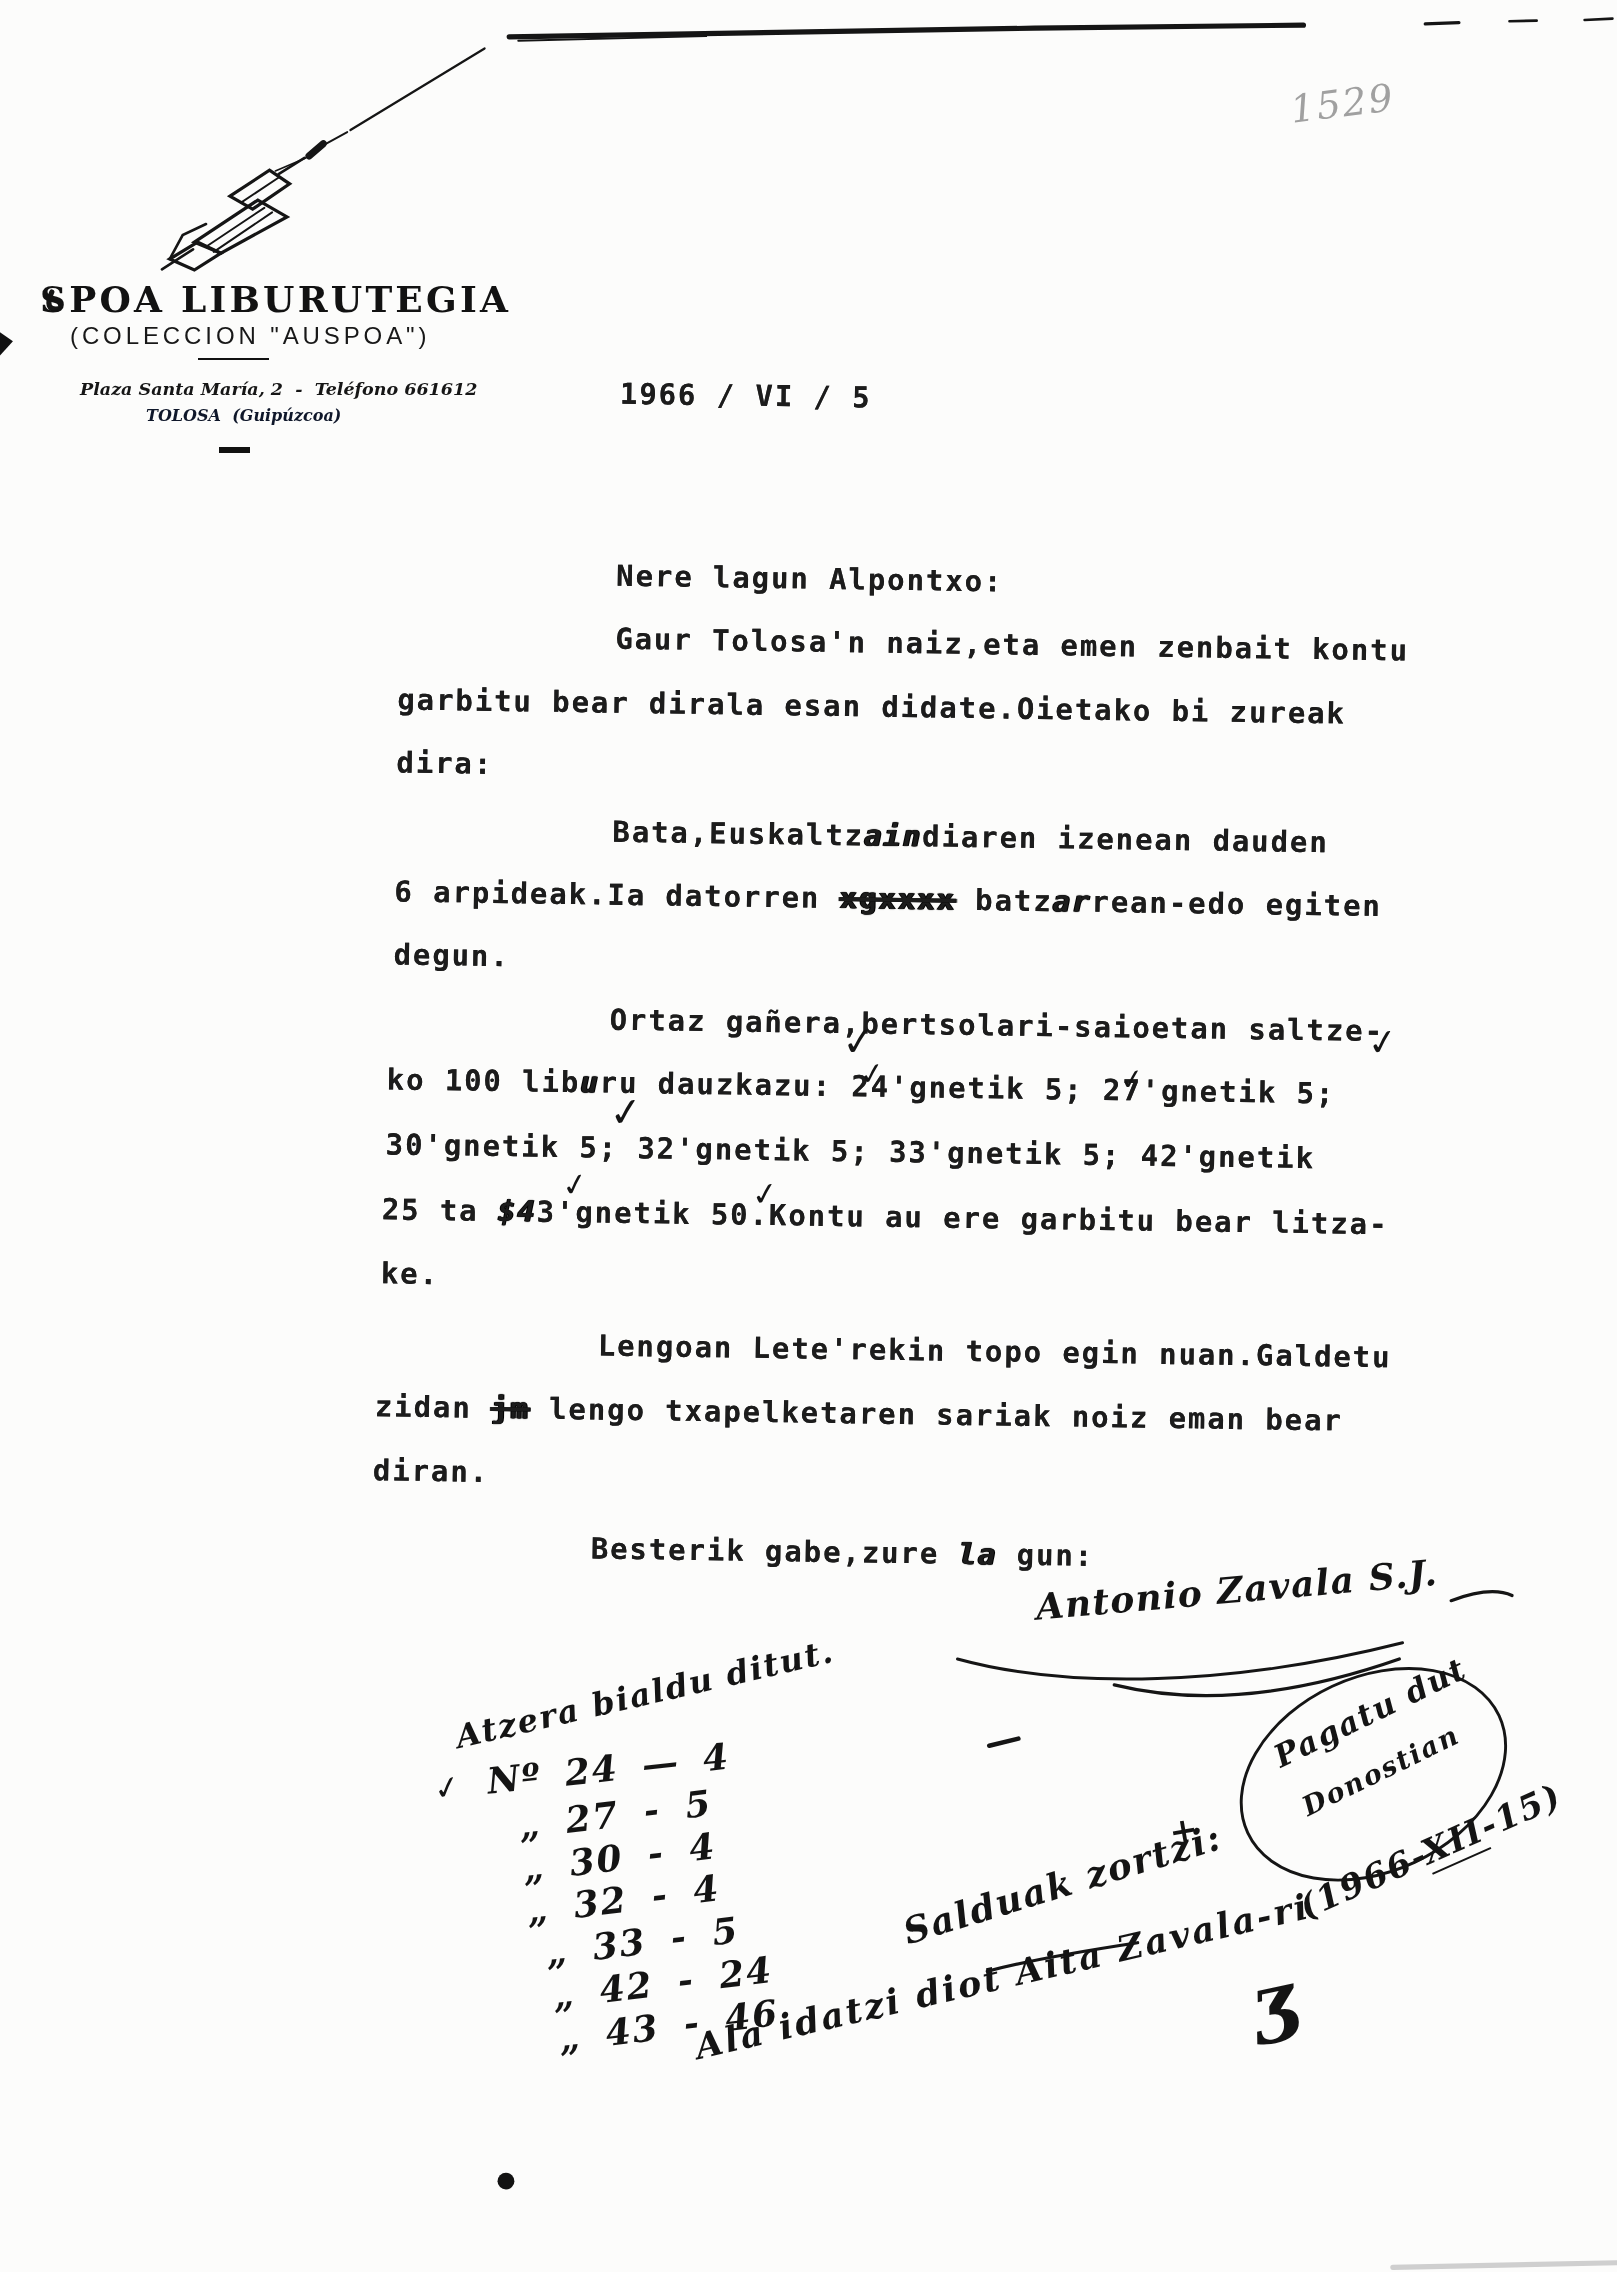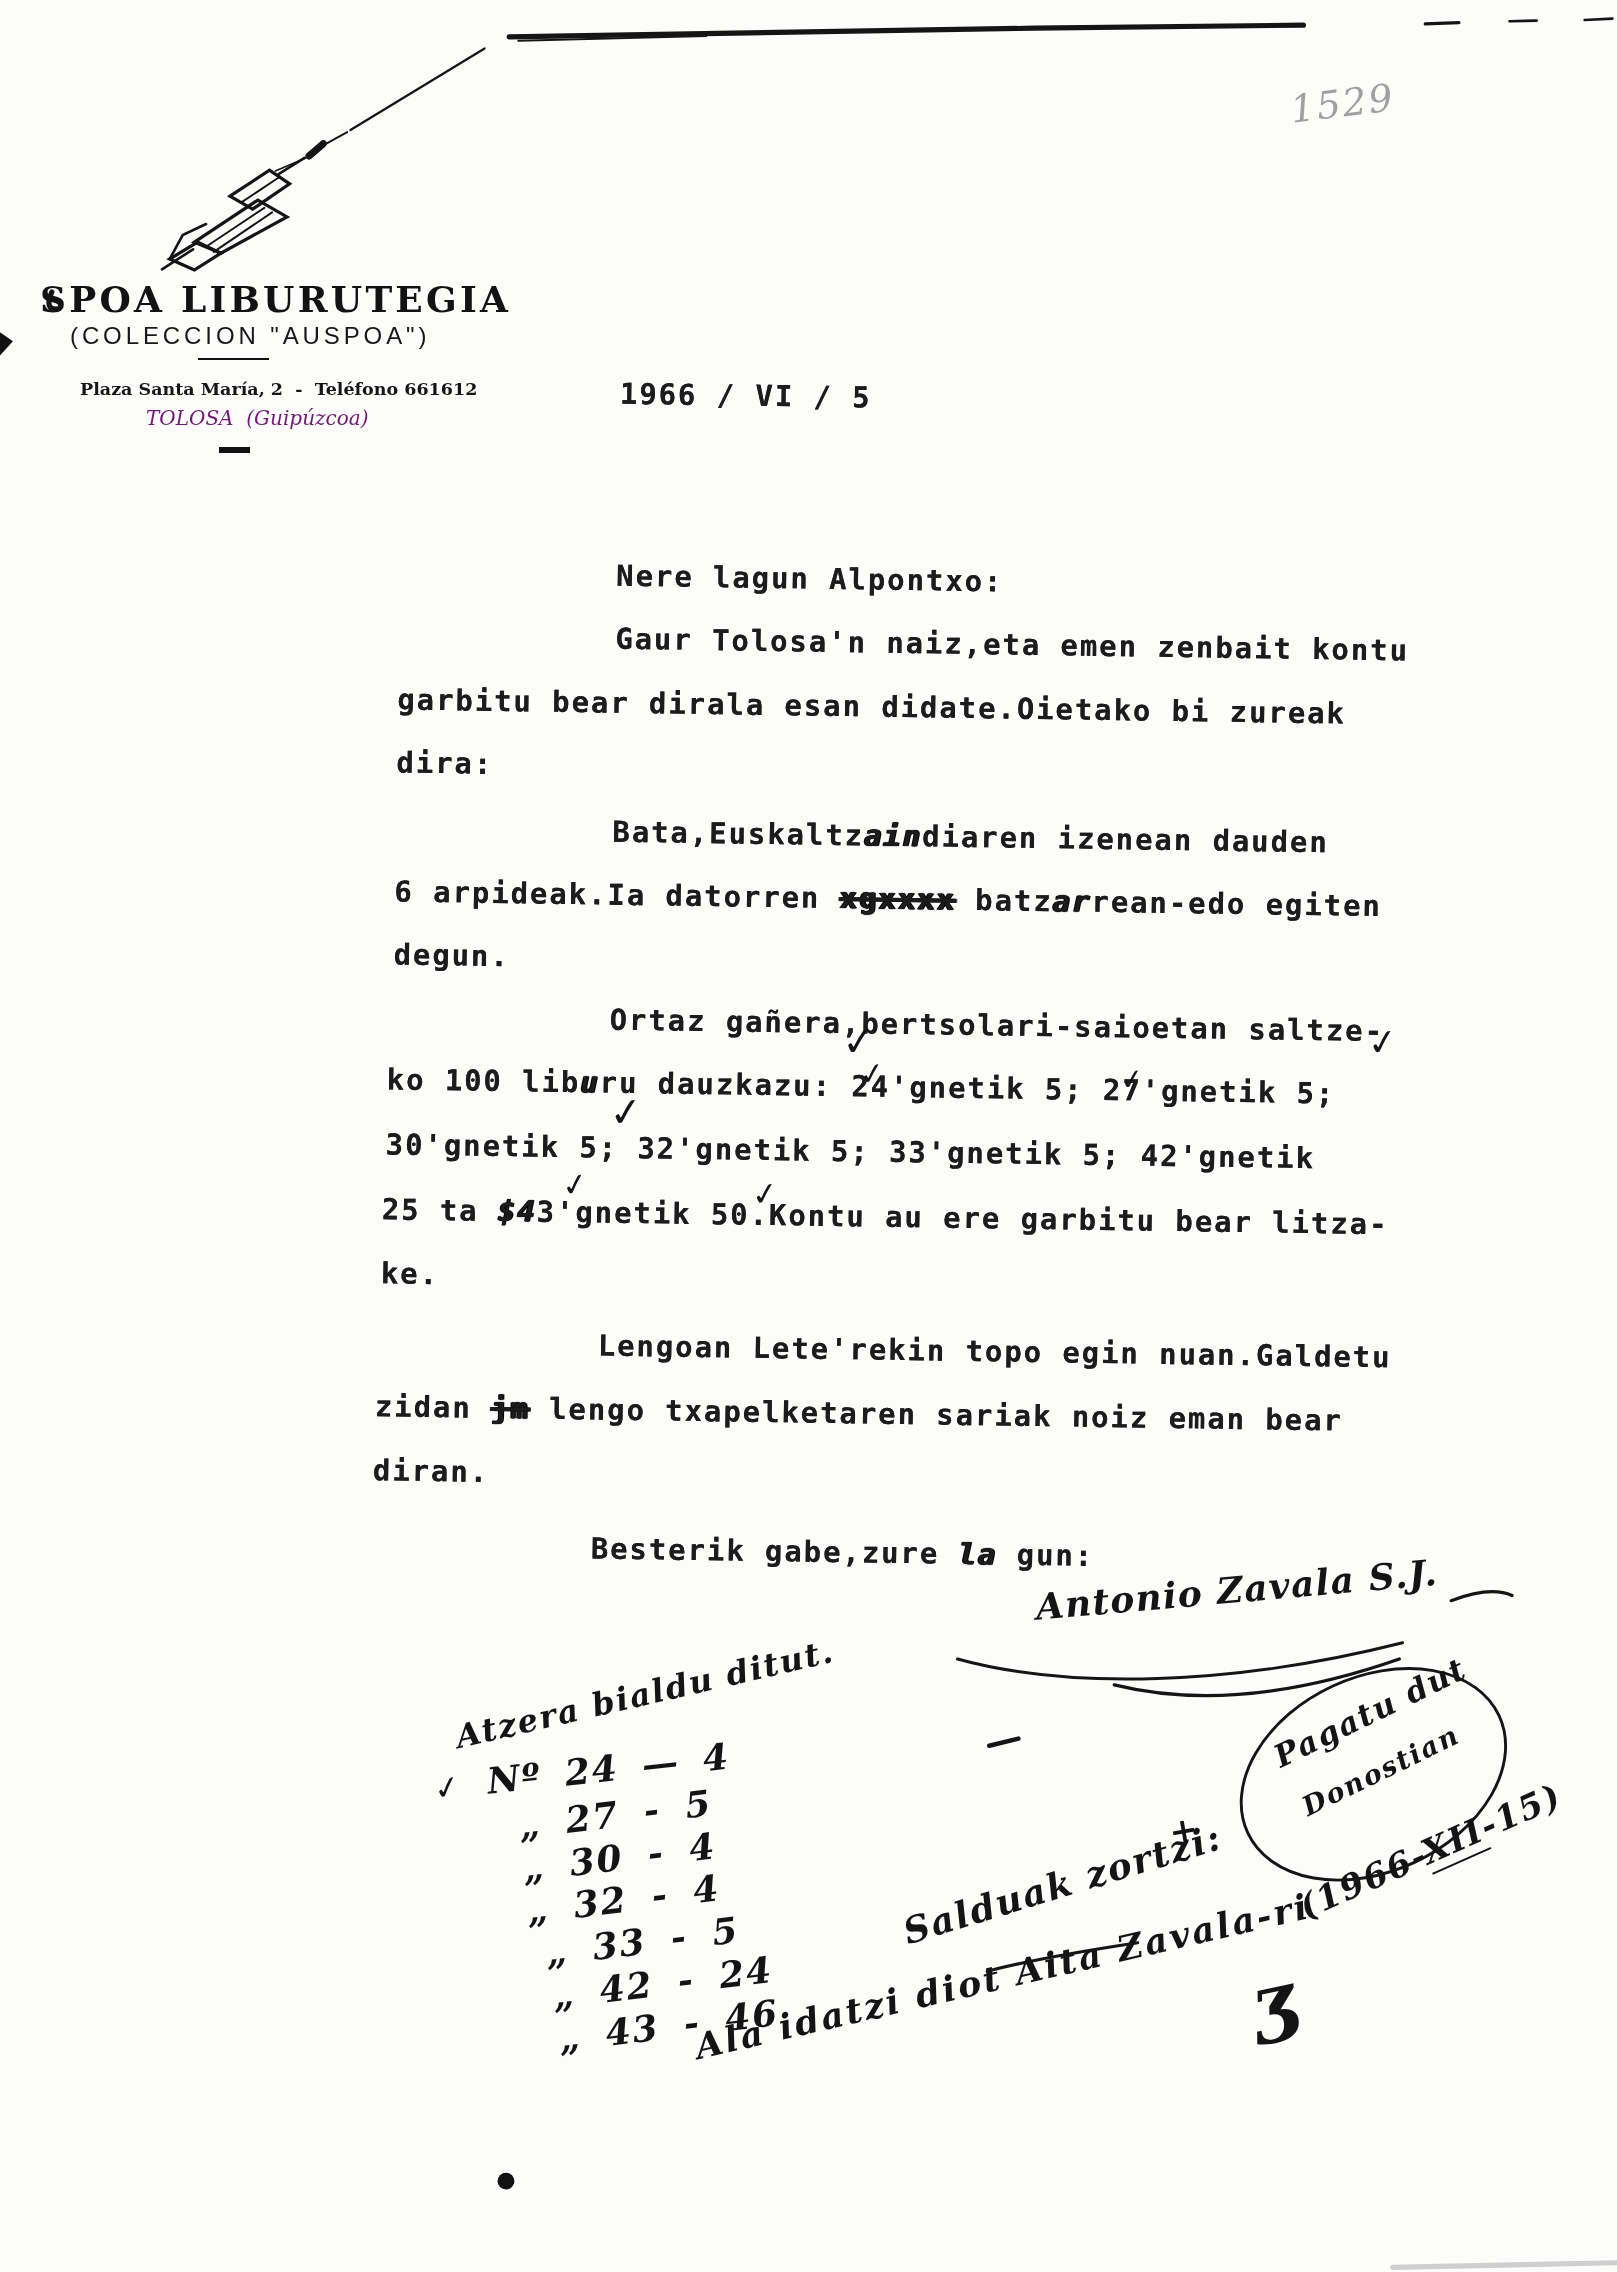--- a/index.html
+++ b/index.html
@@ -5,24 +5,24 @@
   html,body{margin:0;padding:0;background:#777;}
   .page{position:relative;width:1617px;height:2273px;background:#fcfcfb;overflow:hidden;
         font-family:"DejaVu Serif",serif;}
   svg.ink{position:absolute;left:0;top:0;pointer-events:none;}
   
   .lh-title{position:absolute;left:40px;top:279px;font-family:"DejaVu Serif",serif;font-weight:bold;
             font-size:36px;letter-spacing:3.2px;color:#121212;transform:scaleY(.96);white-space:pre;}
   .lh-sub{position:absolute;left:70px;top:322px;font-family:"Liberation Sans",sans-serif;
           font-size:24px;letter-spacing:3.9px;color:#181818;white-space:pre;}
   .lh-rule{position:absolute;left:198px;top:358px;width:71px;height:1.9px;background:#111;}
-  .lh-addr{position:absolute;left:80px;top:379px;font-weight:bold;font-size:17.5px;
+  .lh-addr{position:absolute;left:80px;top:379px;font-style:italic;font-weight:bold;font-size:17.5px;
            color:#161616;white-space:pre;}
-  .lh-city{position:absolute;left:146px;top:406px;font-style:italic;font-weight:normal;font-size:20px;
-           color:#701a75;white-space:pre;}
+  .lh-city{position:absolute;left:146px;top:406px;font-style:italic;font-weight:bold;font-size:16px;
+           color:#0f172a;white-space:pre;}
   .lh-dash{position:absolute;left:219px;top:447px;width:31px;height:5.8px;background:#111;}
   
   #typed-layer{position:absolute;left:0;top:0;width:100%;height:100%;
                transform:rotate(.85deg);transform-origin:972px 324px;}
   .typed-line{position:absolute;font-family:"DejaVu Sans Mono",monospace;font-weight:bold;
               font-size:29px;letter-spacing:1.9px;color:#1c1c1c;white-space:pre;
               text-shadow:0 0 0.6px rgba(10,10,10,.75);}
   .typed-line .ov{font-weight:800;text-shadow:0 0 1.3px #000,1px 0 #000,-1px 0 #000;font-style:italic;}
   .typed-line .strike{font-weight:800;text-decoration:line-through;text-decoration-thickness:3.9px;
               text-shadow:0 0 1.3px #000,1px 0 #000,-1px 0 #000;}

